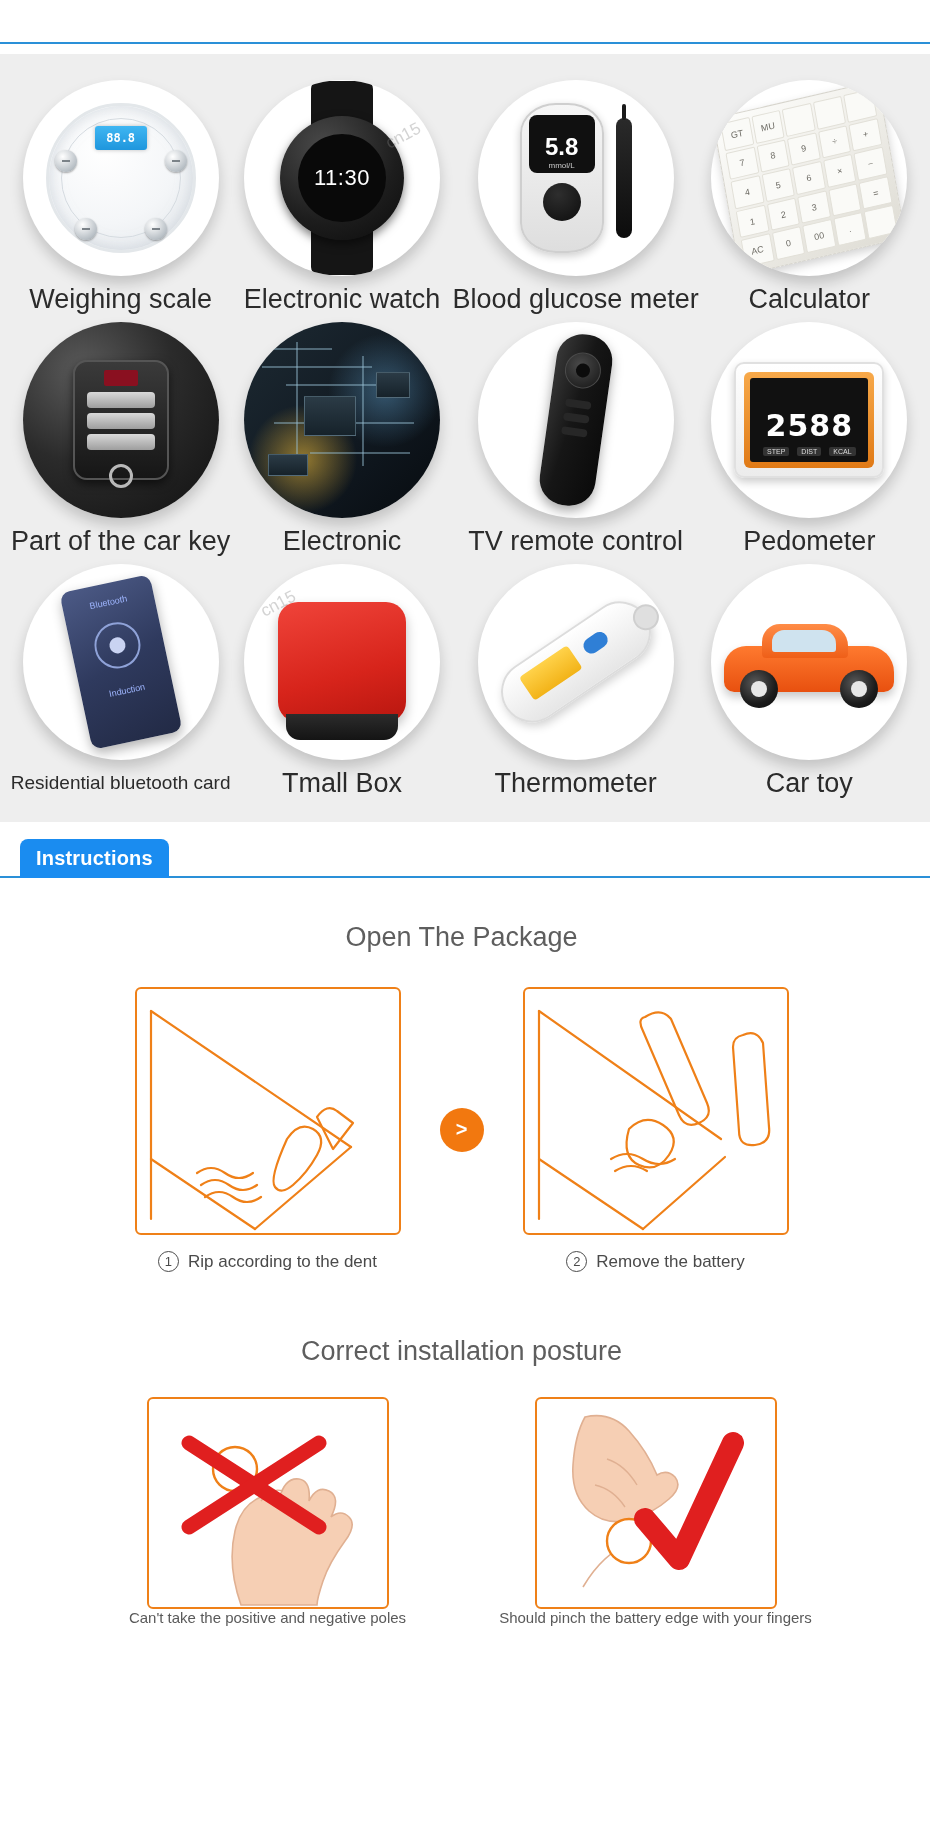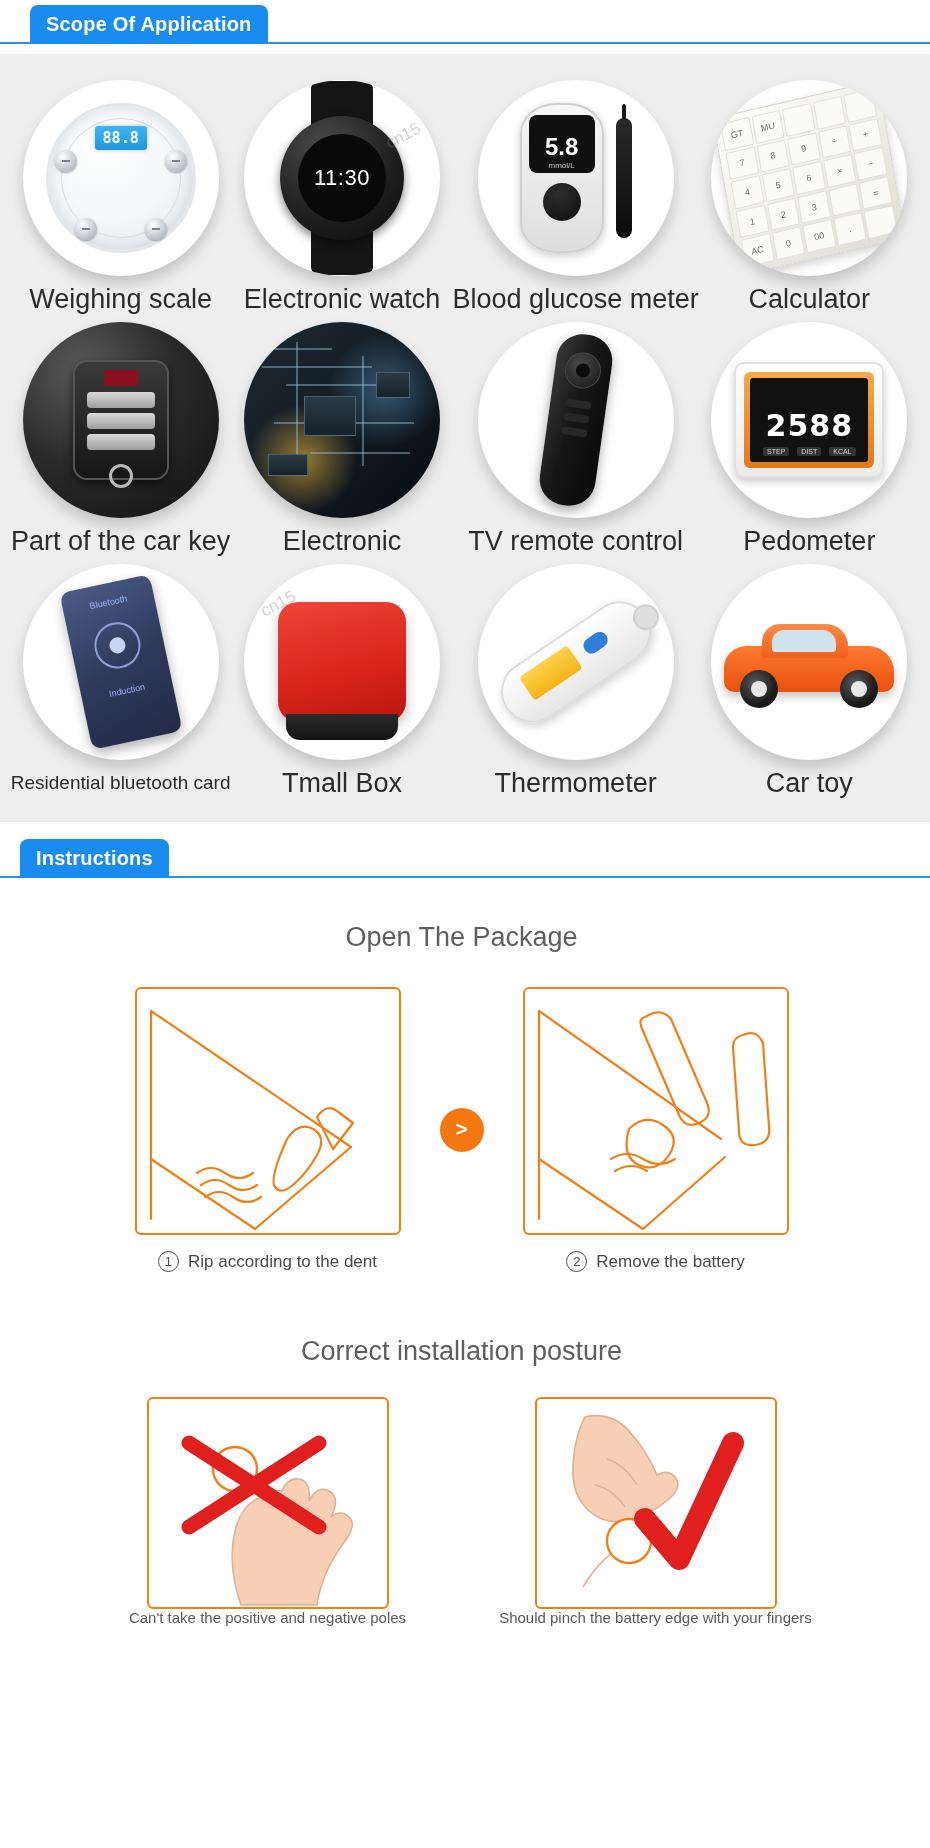--- a/index.html
+++ b/index.html
@@ -99,21 +99,21 @@
     box-shadow: inset 0 0 16px rgba(180,190,200,0.55);
   }
   .scale-ring {
     position: absolute; left: 12px; top: 12px; right: 12px; bottom: 12px;
     border-radius: 50%; border: 1px solid #d5dbe0;
   }
   .scale-lcd {
     position: absolute; left: 50%; top: 20px; transform: translateX(-50%);
     width: 52px; height: 24px; border-radius: 3px;
     background: linear-gradient(#3fb6f2, #1f96dd);
-    color: #ffffff; font-size: 15px; font-weight: bold;
+    color: #ffffff; font-size: 12px; font-weight: bold;
     display: flex; align-items: center; justify-content: center;
     font-family: "DejaVu Sans Mono", monospace;
     box-shadow: 0 0 4px rgba(0,0,0,.25);
   }
   .foot {
     position: absolute; width: 22px; height: 22px; border-radius: 50%;
     background: radial-gradient(circle at 35% 30%, #ffffff, #b9c0c6 70%, #8d959b 100%);
     box-shadow: 0 1px 2px rgba(0,0,0,.35);
   }
   .foot::after {
@@ -423,21 +423,20 @@
     white-space: nowrap;
   }
 </style>
 </head>
 <body>
 
 <div class="page">
 
   <div class="section-head">
     <div class="rule"></div>
-    <div class="tab">Scope Of Application</div>
   </div>
 
   <div class="scope-panel">
     <div class="scope-grid">
 
       <div class="scope-cell">
         <div class="bubble">
           <div class="scale-glass">
             <div class="scale-ring"></div>
             <div class="scale-lcd">88.8</div>

